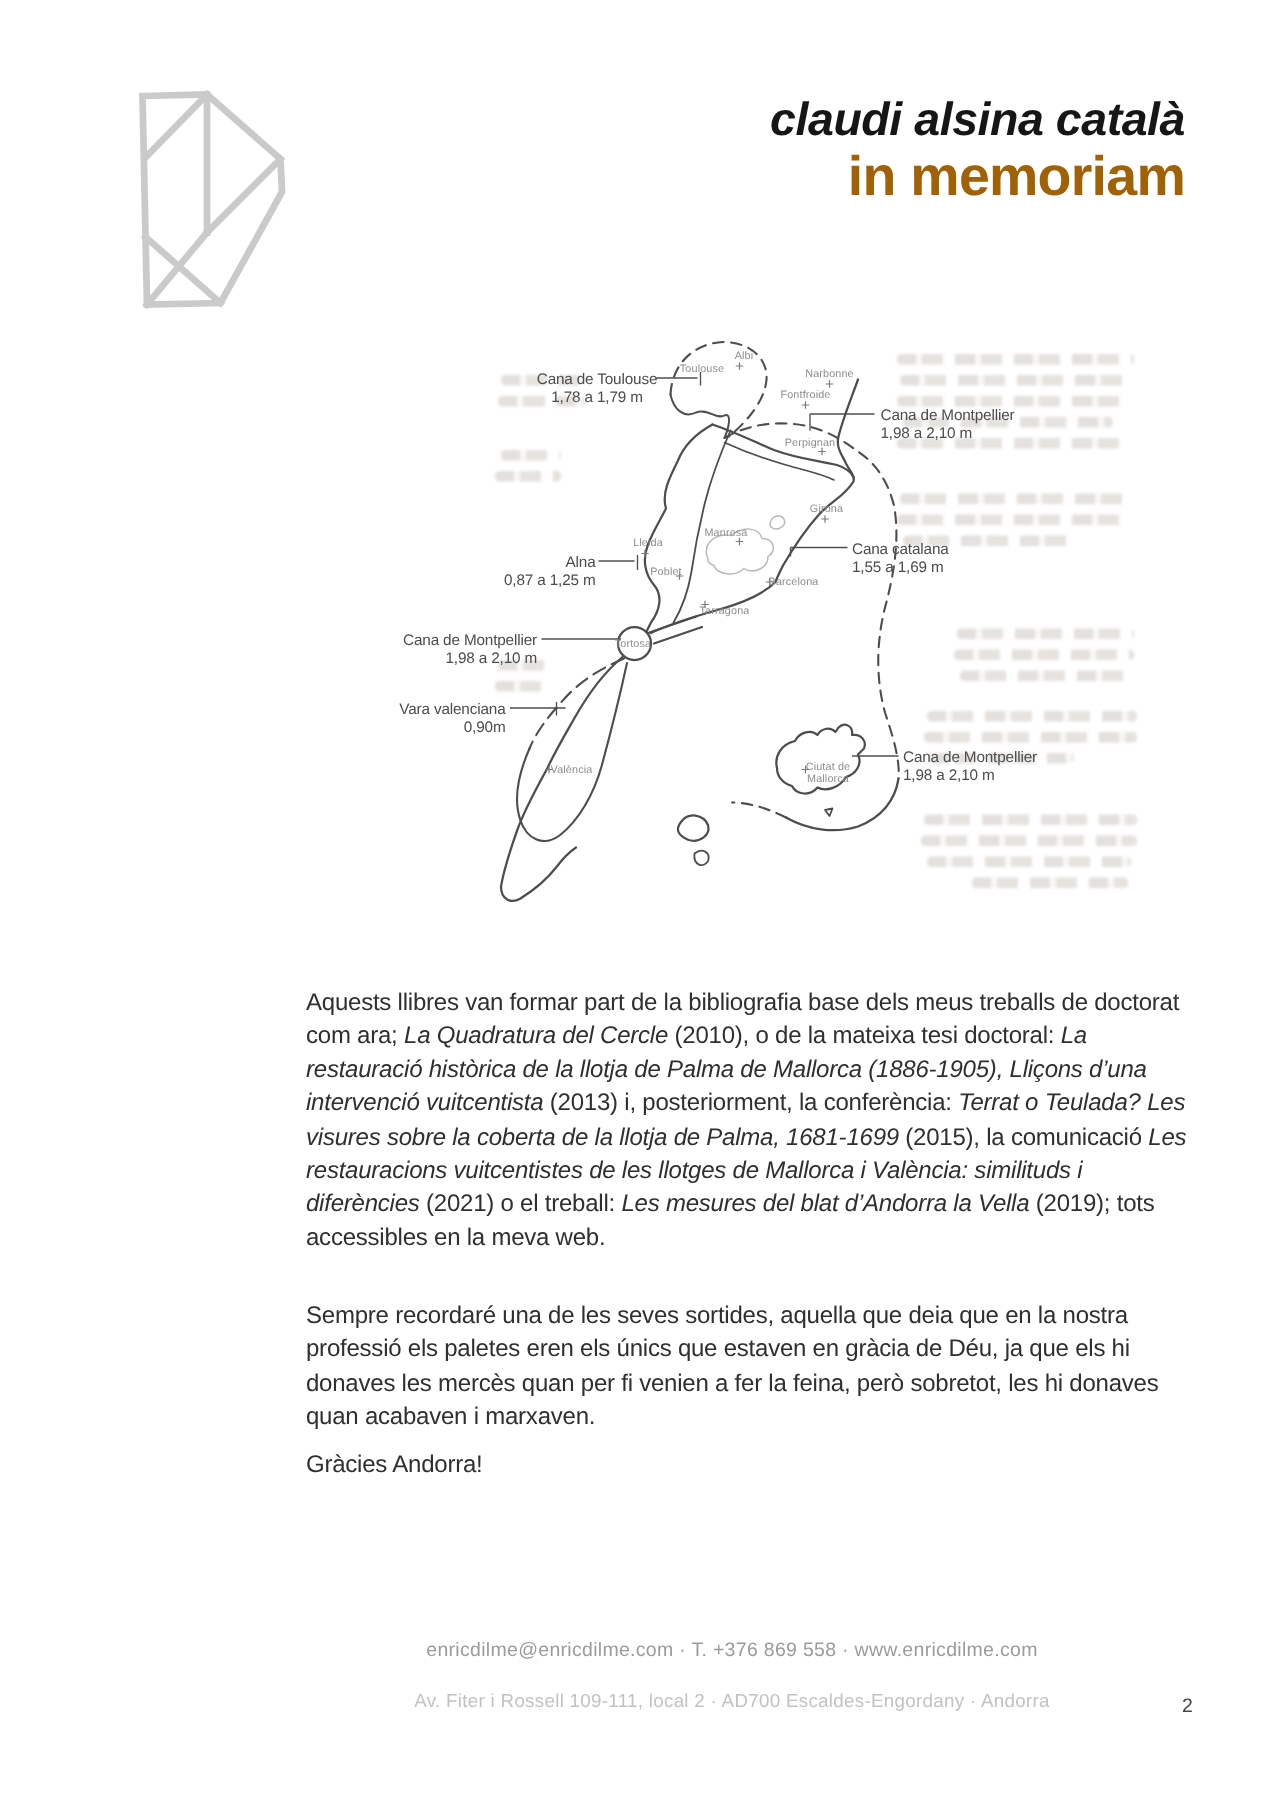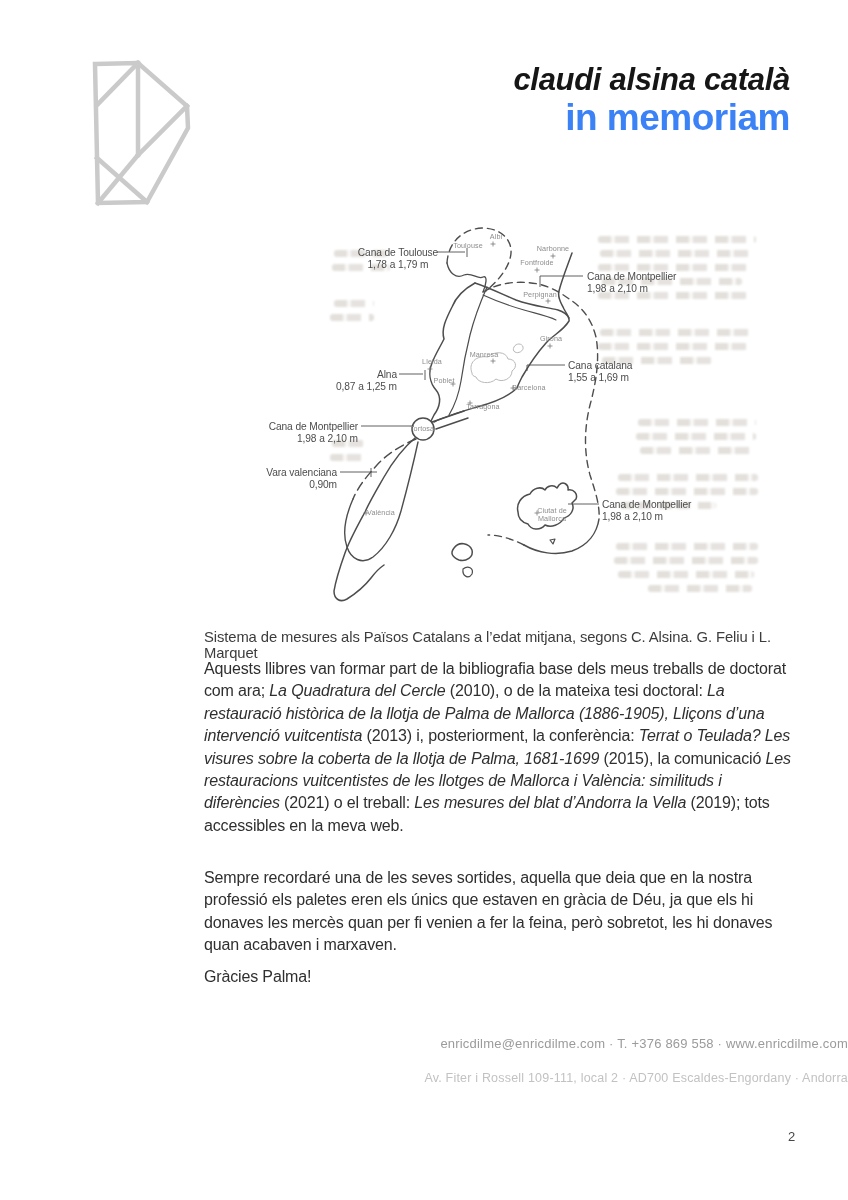--- a/index.html
+++ b/index.html
@@ -2,39 +2,39 @@
 <html><head>
 <meta charset="utf-8">
 <style>
   html,body{margin:0;padding:0;background:#e8e8e8;}
   .page{position:relative;width:848px;height:1200px;margin:0 auto;background:#ffffff;
         overflow:hidden;font-family:"Liberation Sans",sans-serif;color:#303030;}
   
   .logo{position:absolute;left:85px;top:55px;width:108px;height:152px;}
   .title-block{position:absolute;right:58px;top:64px;text-align:right;line-height:1;}
   .title-name{font-size:31px;font-weight:700;font-style:italic;color:#161616;letter-spacing:-.3px;}
-  .title-memoriam{font-size:37px;font-weight:700;color:#3b82f6;margin-top:4px;letter-spacing:-.5px;}
+  .title-memoriam{font-size:37px;font-weight:700;color:#a16207;margin-top:4px;letter-spacing:-.5px;}
   
   .bleed{position:absolute;z-index:1;height:7px;border-radius:3px;filter:blur(1.2px);
          background:repeating-linear-gradient(90deg,rgba(163,152,140,.30) 0 13px,rgba(163,152,140,.07) 13px 17px,rgba(163,152,140,.28) 17px 31px,rgba(163,152,140,0) 31px 39px);}
   
   .map-svg{position:absolute;left:250px;top:225px;width:520px;height:400px;z-index:2;}
   .map-svg text{font-family:"Liberation Sans",sans-serif;}
   .city-label{font-size:7.2px;fill:#8d8d8d;letter-spacing:.1px;}
   .unit-label{font-size:10.2px;fill:#4c4c4c;letter-spacing:-.1px;}
   
   .caption{position:absolute;left:204px;top:629px;width:600px;font-size:14.8px;color:#3c3c3c;letter-spacing:-.1px;}
   .bodytext{position:absolute;left:204px;width:596px;font-size:16px;line-height:22.4px;color:#2f2f2f;letter-spacing:-.15px;}
   .bodytext em{font-style:italic;}
   .p1{top:658px;}
   .p2{top:867px;}
   .closing{top:966px;}
   .dateline{top:1032px;}
   
-  .footer{position:absolute;left:128px;top:1036px;width:720px;text-align:right;letter-spacing:.2px;}
+  .footer{position:absolute;left:128px;top:1092px;width:720px;text-align:center;letter-spacing:.2px;}
   .footer-line1{font-size:13px;color:#9b9b9b;}
   .footer-line2{font-size:12.5px;color:#c2c2c2;margin-top:20px;}
   .page-number{position:absolute;left:788px;top:1129px;font-size:13px;color:#474747;}
 </style>
 </head>
 <body>
 
 <div class="page">
 
   <svg class="logo" viewBox="0 0 108 152">
@@ -176,25 +176,24 @@
         <text x="147" y="165" text-anchor="end" class="unit-label">0,87 a 1,25 m</text>
         <text x="108" y="205" text-anchor="end" class="unit-label">Cana de Montpellier</text>
         <text x="108" y="217" text-anchor="end" class="unit-label">1,98 a 2,10 m</text>
         <text x="87" y="251" text-anchor="end" class="unit-label">Vara valenciana</text>
         <text x="87" y="263" text-anchor="end" class="unit-label">0,90m</text>
         <text x="352" y="283" text-anchor="start" class="unit-label">Cana de Montpellier</text>
         <text x="352" y="295" text-anchor="start" class="unit-label">1,98 a 2,10 m</text>
       </g>
   </svg>
 
-  <div class="caption">Sistema de mesures als Països Catalans a l’edat mitjana, segons C. Alsina. G. Feliu i L. Marquet</div>
 
   <div class="bodytext p1"><span>Aquests llibres van formar part de la bibliografia base dels meus treballs de doctorat com ara; </span><em>La Quadratura del Cercle</em><span> (2010), o de la mateixa tesi doctoral: </span><em>La restauració històrica de la llotja de Palma de Mallorca (1886-1905), Lliçons d’una intervenció vuitcentista</em><span> (2013) i, posteriorment, la conferència: </span><em>Terrat o Teulada? Les visures sobre la coberta de la llotja de Palma, 1681-1699</em><span> (2015), la comunicació </span><em>Les restauracions vuitcentistes de les llotges de Mallorca i València: similituds i diferències</em><span> (2021) o el treball: </span><em>Les mesures del blat d’Andorra la Vella</em><span> (2019); tots accessibles en la meva web.</span></div>
   <div class="bodytext p2">Sempre recordaré una de les seves sortides, aquella que deia que en la nostra professió els paletes eren els únics que estaven en gràcia de Déu, ja que els hi donaves les mercès quan per fi venien a fer la feina, però sobretot, les hi donaves quan acabaven i marxaven.</div>
-  <div class="bodytext closing">Gràcies Palma!</div>
+  <div class="bodytext closing">Gràcies Andorra!</div>
 
   <div class="footer">
     <div class="footer-line1">enricdilme@enricdilme.com · T. +376 869 558 · www.enricdilme.com</div>
     <div class="footer-line2">Av. Fiter i Rossell 109-111, local 2 · AD700 Escaldes-Engordany · Andorra</div>
   </div>
 
   <div class="page-number">2</div>
 
 </div>
 

